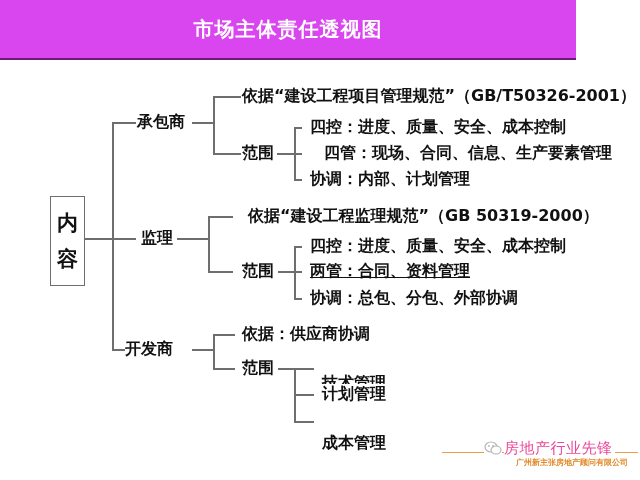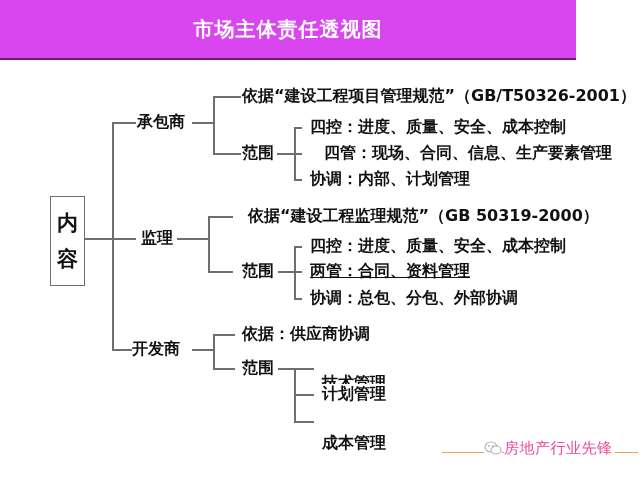--- a/index.html
+++ b/index.html
@@ -46,21 +46,21 @@
 </div>
 
 <div class="line h" style="left:85px; top:238px; width:27px;"></div>
 <div class="line v" style="left:112px; top:122px; height:228px;"></div>
 <div class="line h" style="left:112px; top:122px; width:24px;"></div>
 <div class="line h" style="left:112px; top:238px; width:24px;"></div>
 <div class="line h" style="left:112px; top:349px; width:24px;"></div>
 
 <span class="lbl l2" style="left:137px; top:122px;">承包商</span>
 <span class="lbl l2" style="left:141px; top:238px;">监理</span>
-<span class="lbl l2" style="left:132px; top:349px;">开发商</span>
+<span class="lbl l2" style="left:125px; top:349px;">开发商</span>
 
 <div class="line h" style="left:192px; top:122px; width:21px;"></div>
 <div class="line v" style="left:213px; top:96px; height:58px;"></div>
 <div class="line h" style="left:213px; top:96px; width:28px;"></div>
 <div class="line h" style="left:213px; top:153px; width:28px;"></div>
 <span class="lbl" style="left:242px; top:96px;">依据“建设工程项目管理规范”（GB/T50326-2001）</span>
 <span class="lbl" style="left:242px; top:153px;">范围</span>
 <div class="line h" style="left:277px; top:153px; width:25px;"></div>
 <div class="line v" style="left:294px; top:127px; height:53px;"></div>
 <div class="line h" style="left:294px; top:127px; width:8px;"></div>
@@ -101,13 +101,14 @@
   <div class="wm-line"></div>
   <span class="wm-icon">
     <svg width="18" height="14" viewBox="0 0 18 14">
       <ellipse cx="7" cy="6" rx="6" ry="5" fill="none" stroke="#b5b5b5" stroke-width="1.2"></ellipse>
       <ellipse cx="12" cy="9" rx="5" ry="4" fill="#fff" stroke="#b5b5b5" stroke-width="1.2"></ellipse>
       <circle cx="5" cy="5" r="0.9" fill="#b5b5b5"></circle>
         <circle cx="9" cy="5" r="0.9" fill="#b5b5b5"></circle>
     </svg>
   </span>
   <span class="wm-slogan">房地产行业先锋</span>
+  <span class="wm-company">广州新主张房地产顾问有限公司</span>
 </div>
 
 </body></html>

